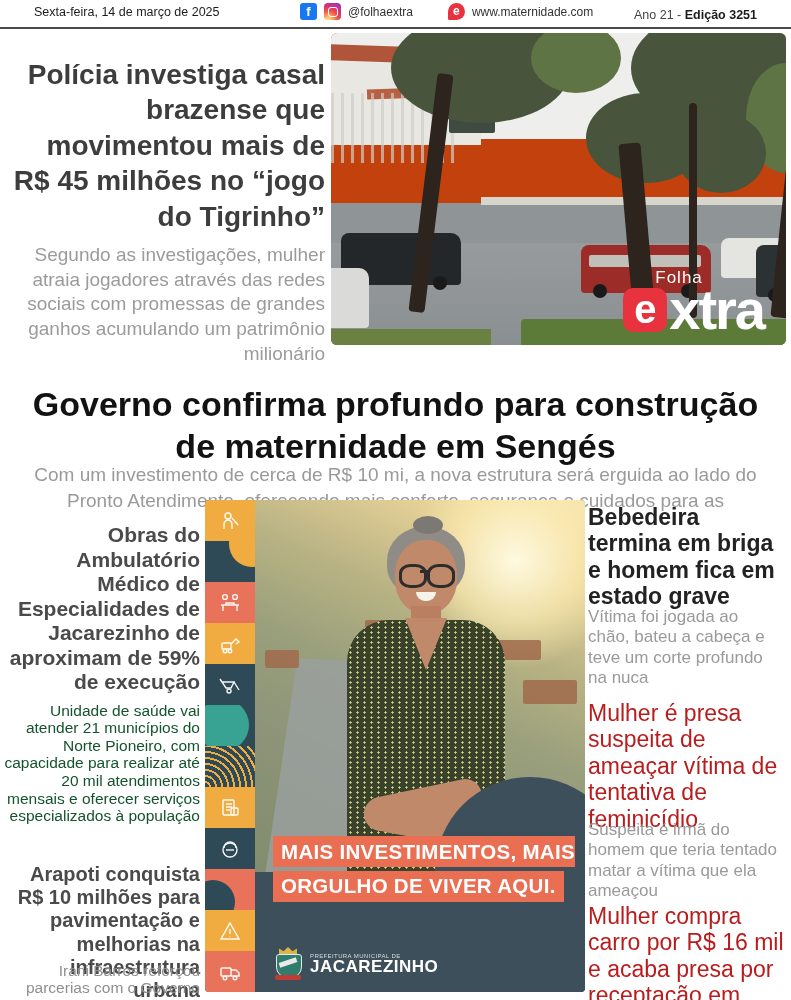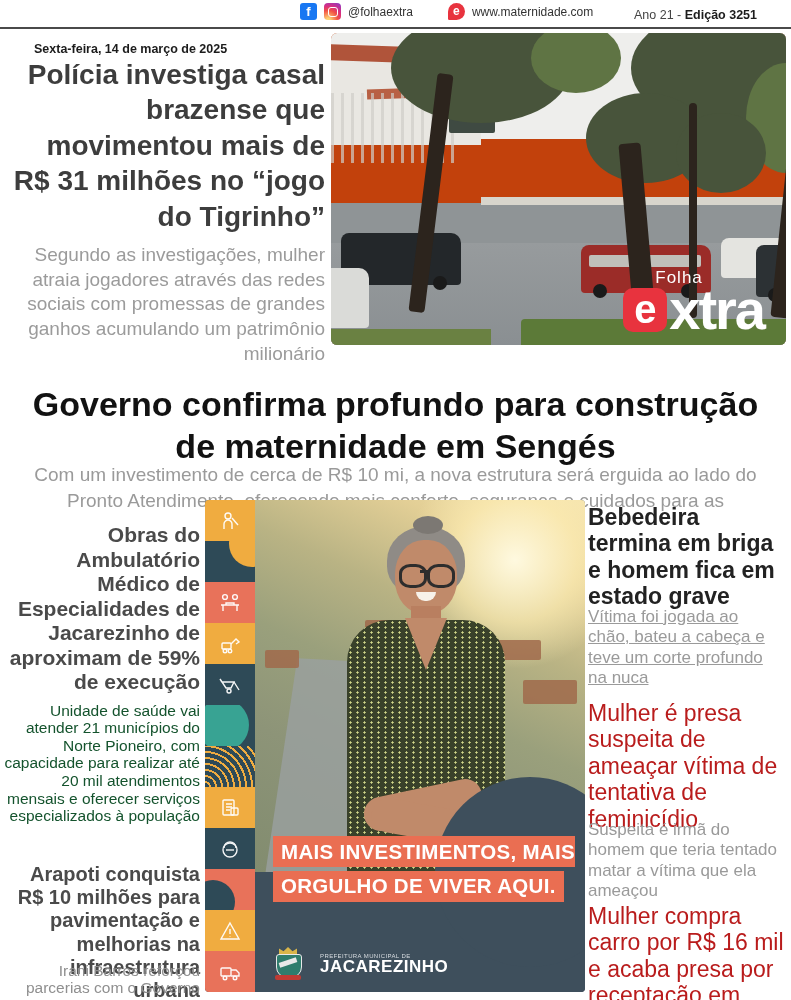--- a/index.html
+++ b/index.html
@@ -1,21 +1,21 @@
 <!DOCTYPE html>
 <html><head>
 <meta charset="utf-8">
 <style>
   html,body{margin:0;padding:0;background:#ffffff;}
   .page{position:relative;width:791px;height:1000px;background:#fff;overflow:hidden;
         font-family:"Liberation Sans",sans-serif;color:#333;}
 
   
   .topbar{position:absolute;left:0;top:0;width:791px;height:27px;}
-  .tb-date{position:absolute;left:34px;top:5px;font-size:12.5px;font-weight:bold;color:#1c1c1c;margin-top:37px;}
+  .tb-date{position:absolute;left:34px;top:5px;font-size:12.5px;font-weight:normal;color:#1c1c1c;}
   .tb-center{position:absolute;left:300px;top:3px;display:flex;align-items:center;gap:7px;}
   .fb-icon{width:17px;height:17px;background:#1877f2;border-radius:3px;color:#fff;
            font-weight:bold;font-size:13px;text-align:center;line-height:17px;}
   .ig-icon{width:17px;height:17px;border-radius:4px;position:relative;
            background:radial-gradient(circle at 25% 100%, #fed373 8%, #f15245 45%, #d92e7f 65%, #9b36b7 90%);}
   .ig-icon::before{content:"";position:absolute;left:3.5px;top:3.5px;width:8px;height:8px;
            border:1.5px solid #fff;border-radius:3px;}
   .tb-handle{font-size:12px;color:#333;}
   .e-badge-small{width:17px;height:17px;background:#e8333e;border-radius:50% 50% 50% 8%;
            color:#fff;font-weight:bold;font-size:12px;text-align:center;line-height:16px;margin-left:28px;}
@@ -127,21 +127,21 @@
   .w-arm.a2{left:24px;top:186px;transform:rotate(10deg);}
   
   .ad-t1{position:absolute;left:68px;top:336px;background:#ea6e52;color:#fff;font-weight:bold;
       font-size:20.5px;letter-spacing:.3px;padding:4px 0 3px 8px;white-space:nowrap;}
   .ad-t2{position:absolute;left:68px;top:371px;background:#ea6e52;color:#fff;font-weight:bold;
       font-size:20.5px;letter-spacing:.3px;padding:3px 8px 4px 8px;white-space:nowrap;}
   .ad-panel{position:absolute;left:50px;top:372px;width:330px;height:120px;background:#3e4f5c;}
   .ad-blob{position:absolute;right:-40px;top:-95px;width:190px;height:190px;border-radius:50%;background:#3e4f5c;}
   .ad-body{position:absolute;left:68px;top:408px;color:#fff;font-size:14.5px;font-weight:bold;
       line-height:1.35;letter-spacing:.3px;}
-  .ad-logo{position:absolute;left:68px;top:446px;display:flex;align-items:center;gap:17px;}
+  .ad-logo{position:absolute;left:68px;top:446px;display:flex;align-items:center;gap:7px;}
   .crest{width:30px;height:34px;position:relative;}
   .crest-shield{position:absolute;left:3px;top:8px;width:24px;height:22px;background:#2f7d6d;
       border-radius:3px 3px 11px 11px;border:1.5px solid #e9e9e9;}
   .crest-stripe{position:absolute;left:6px;top:14px;width:18px;height:5px;background:#e9e9e9;transform:rotate(-18deg);}
   .crest-crown{position:absolute;left:6px;top:1px;width:18px;height:7px;background:#d8b54a;
       clip-path:polygon(0 100%,0 20%,25% 60%,50% 0,75% 60%,100% 20%,100% 100%);}
   .crest-ribbon{position:absolute;left:2px;top:29px;width:26px;height:5px;background:#c03b33;border-radius:2px;}
   .ad-logo-text .small{font-size:6px;color:#d8dde1;letter-spacing:.4px;}
   .ad-logo-text .big{font-size:17px;color:#fff;font-weight:bold;letter-spacing:.5px;line-height:15px;}
 </style>
@@ -156,21 +156,21 @@
       <div class="fb-icon">f</div>
       <div class="ig-icon"></div>
       <div class="tb-handle">@folhaextra</div>
       <div class="e-badge-small">e</div>
       <div class="tb-site">www.maternidade.com</div>
     </div>
     <div class="tb-edition"><span>Ano 21 - </span><b>Edição 3251</b></div>
   </header>
   <div class="rule"></div>
 
-  <h1 class="lead-head">Polícia investiga casal brazense que movimentou mais de R$ 31 milhões no “jogo do Tigrinho”</h1>
+  <h1 class="lead-head">Polícia investiga casal brazense que movimentou mais de R$ 45 milhões no “jogo do Tigrinho”</h1>
   <p class="lead-deck">Segundo as investigações, mulher atraia jogadores através das redes sociais com promessas de grandes ganhos acumulando um patrimônio milionário</p>
 
   <div class="photo">
     <div class="ph-sky"></div>
     <div class="ph-bldg"></div>
     <div class="ph-roof"></div>
     <div class="ph-roof2"></div>
     <div class="ph-fence"></div>
     <div class="ph-sign"><span>&nbsp;</span><b>PCPR</b></div>
     <div class="ph-road"></div>
@@ -217,21 +217,21 @@
   <h2 class="main-head">Governo confirma profundo para construção de maternidade em Sengés</h2>
   <p class="main-deck">Com um investimento de cerca de R$ 10 mi, a nova estrutura será erguida ao lado do Pronto Atendimento, oferecendo mais conforto, segurança e cuidados para as gestantes da região</p>
 
   <h3 class="lc-h1">Obras do Ambulatório Médico de Especialidades de Jacarezinho de aproximam de 59% de execução</h3>
   <p class="lc-b1">Unidade de saúde vai atender 21 municípios do Norte Pioneiro, com capacidade para realizar até 20 mil atendimentos mensais e oferecer serviços especializados à população</p>
   <h3 class="lc-h2">Arapoti conquista R$ 10 milhões para pavimentação e melhorias na infraestrutura urbana</h3>
   <p class="lc-b2">Irani Barros reforçou parcerias com o Governo para investimentos</p>
 
   <div class="rc rc-h" style="top:504px;"></div>
   <h3 class="rc rc-h" style="top:504px;margin:0;">Bebedeira termina em briga e homem fica em estado grave</h3>
-  <p class="rc rc-d" style="top:607px;margin:0;text-decoration:underline;">Vítima foi jogada ao chão, bateu a cabeça e teve um corte profundo na nuca</p>
+  <p class="rc rc-d" style="top:607px;margin:0;">Vítima foi jogada ao chão, bateu a cabeça e teve um corte profundo na nuca</p>
   <h3 class="rc rc-h light" style="top:700px;margin:0;">Mulher é presa suspeita de ameaçar vítima de tentativa de feminicídio</h3>
   <p class="rc rc-d" style="top:820px;margin:0;">Suspeita é irmã do homem que teria tentado matar a vítima que ela ameaçou</p>
   <h3 class="rc rc-h light" style="top:903px;margin:0;">Mulher compra carro por R$ 16 mil e acaba presa por receptação em Siqueira Campos</h3>
 
   <div class="ad">
 
     <div class="strip">
       <div class="tile t-yellow">
         <svg viewBox="0 0 24 24">
             <circle cx="10" cy="7" r="3"></circle>

